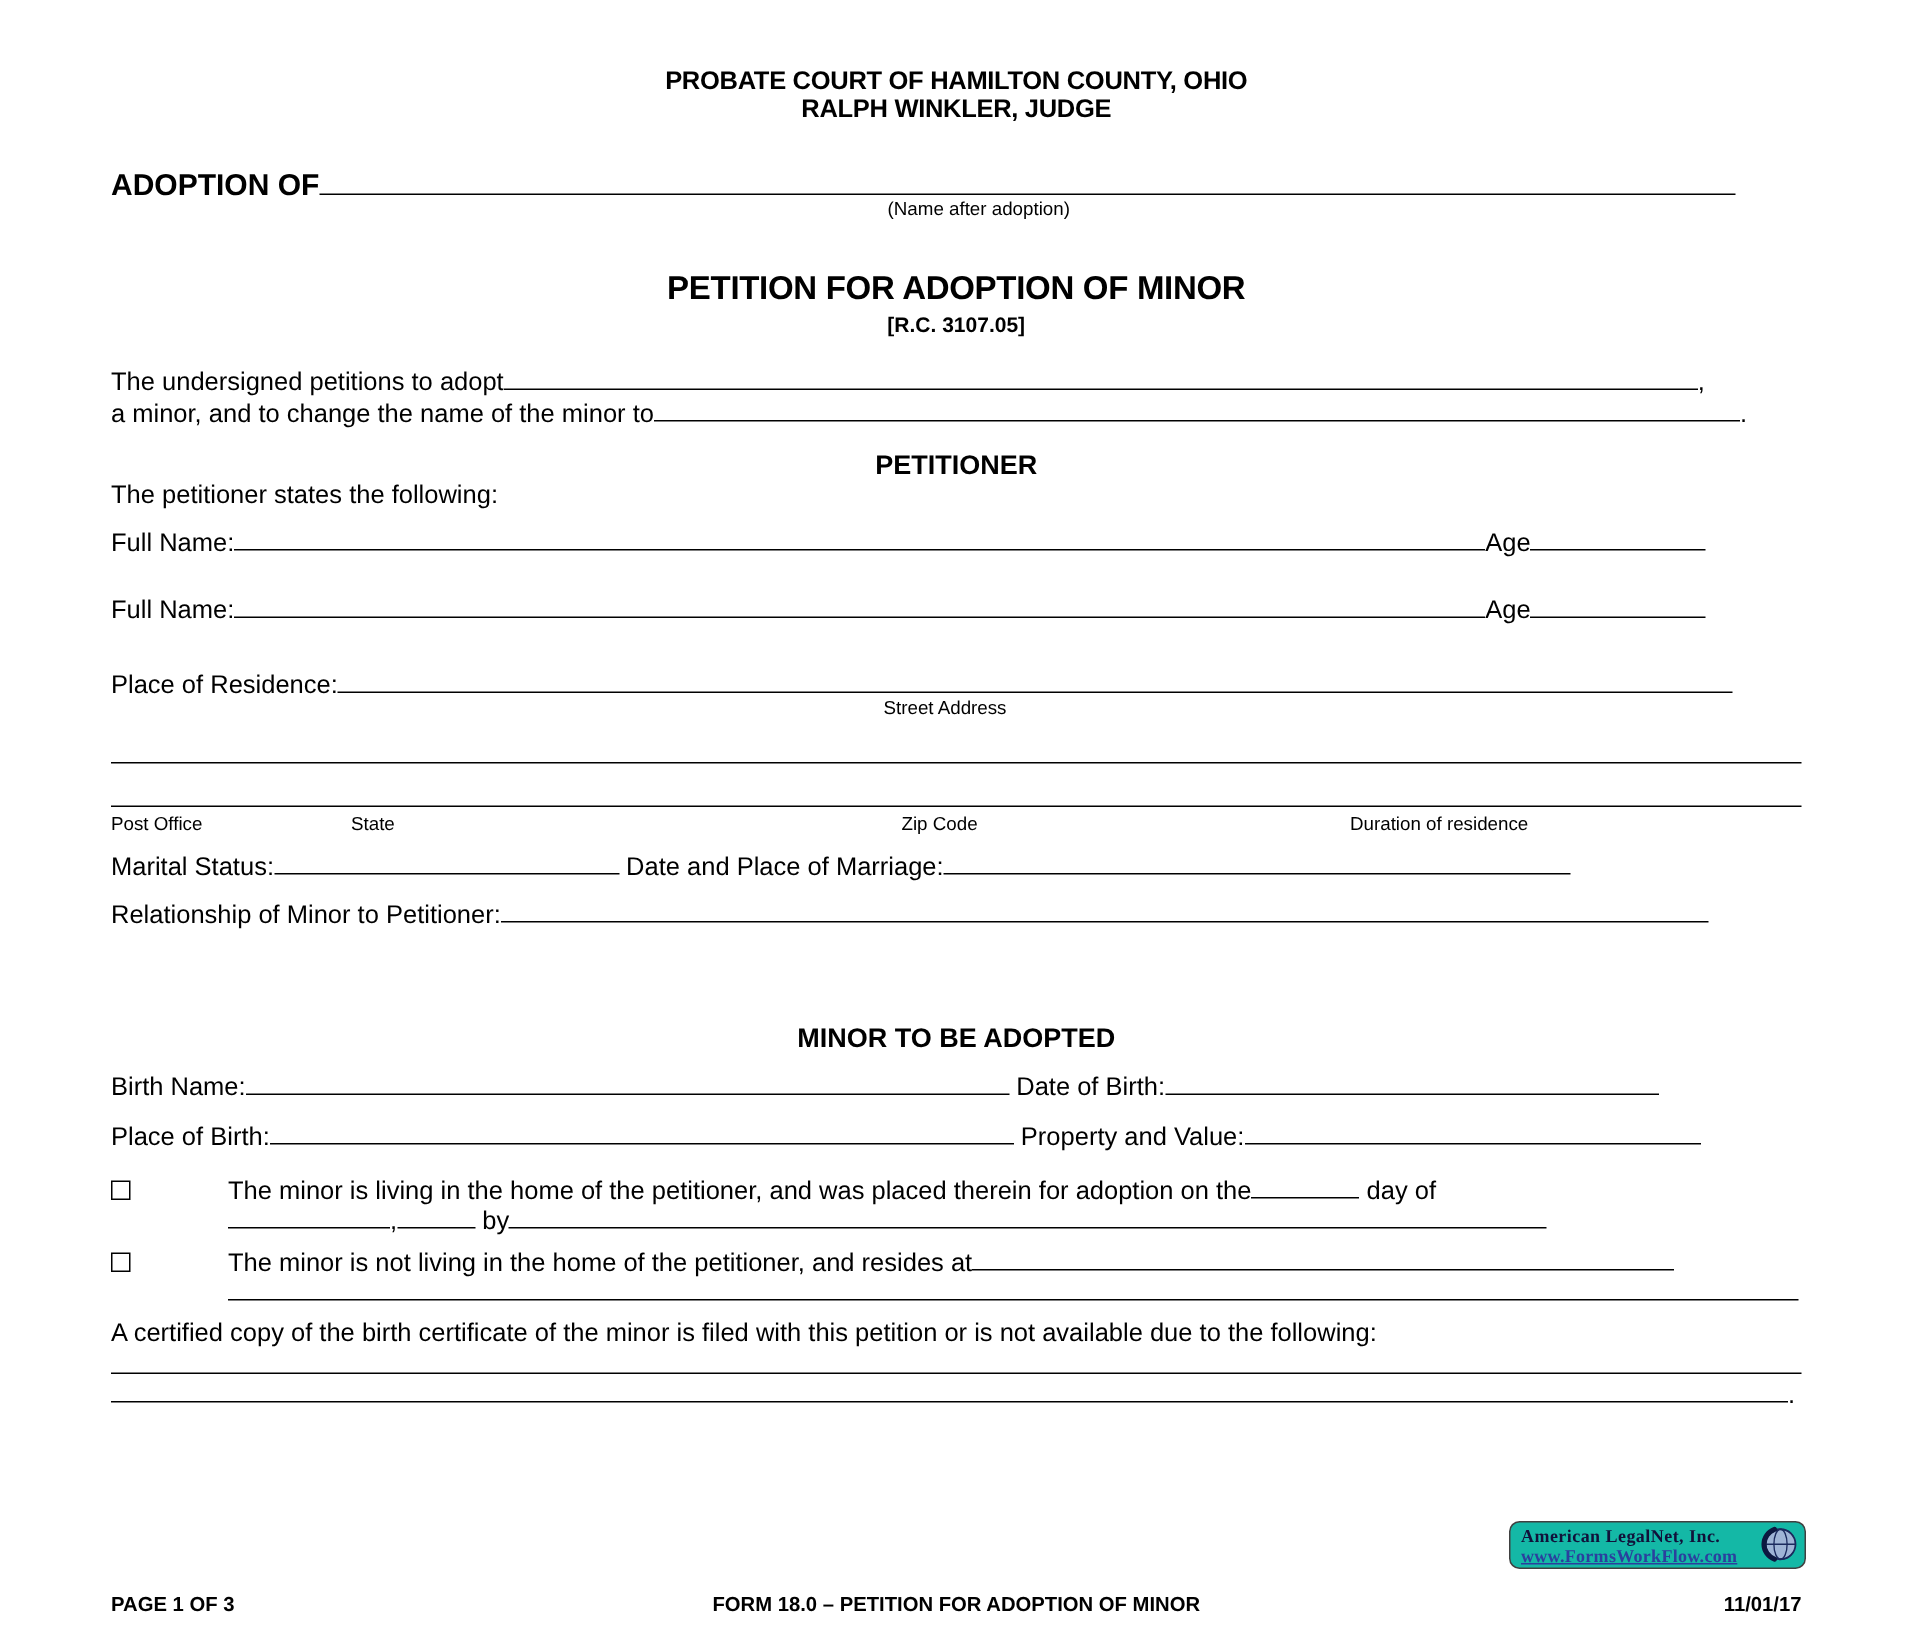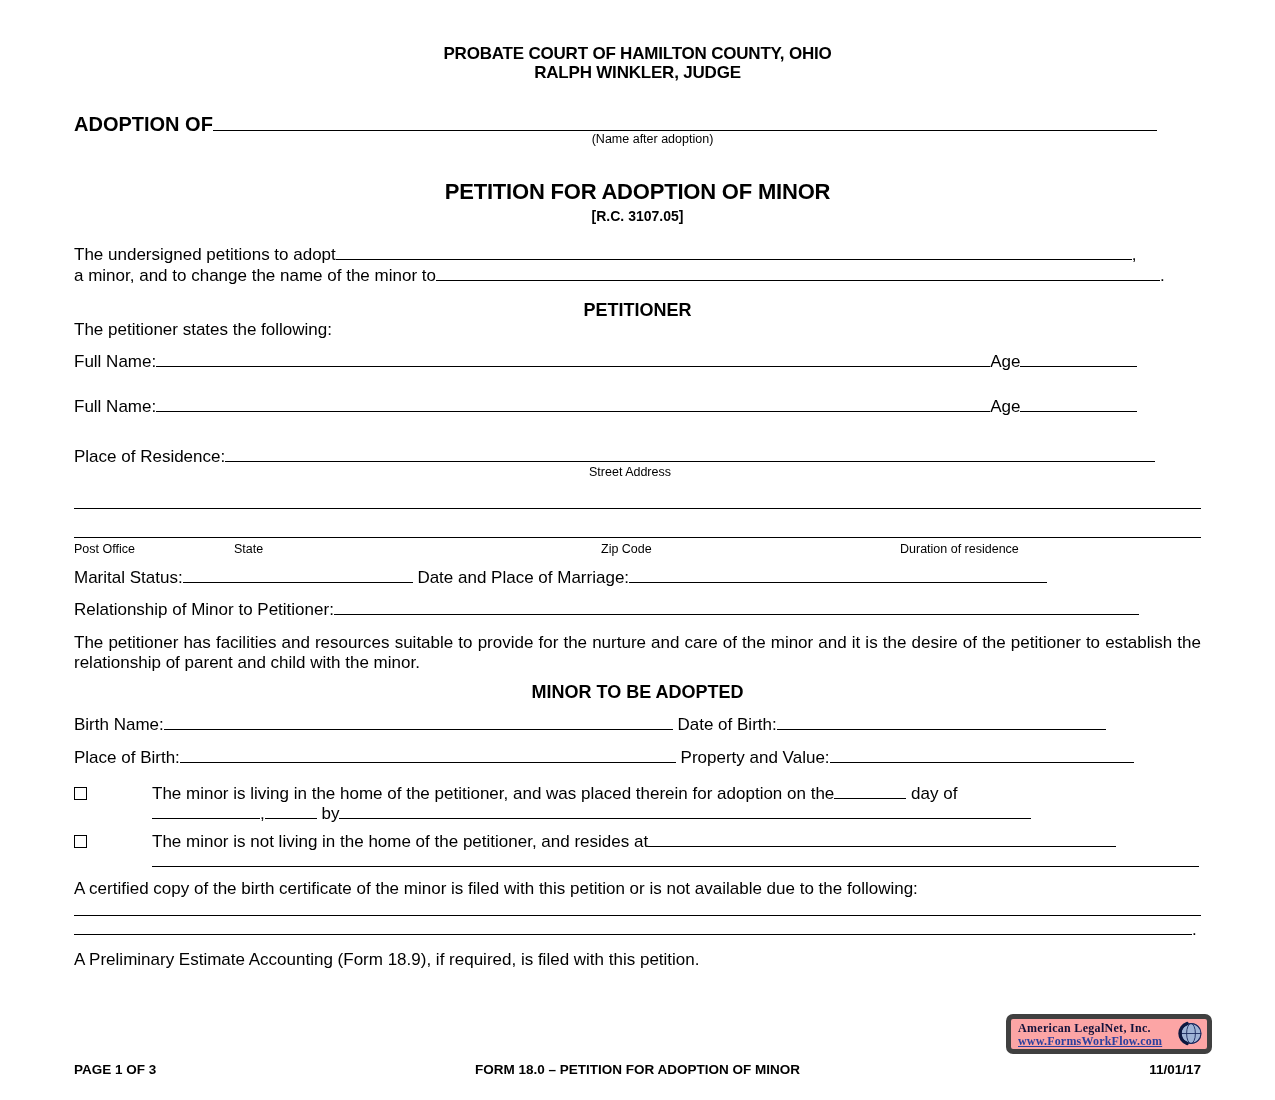--- a/index.html
+++ b/index.html
@@ -130,23 +130,23 @@
   
   .abs { position: absolute; }
 
   
   .logo-box {
     position: absolute;
     left: 1006px;
     top: 1014px;
     width: 196px;
     height: 30px;
-    border: 5px solid #404040;
+    border: 1px solid #404040;
     border-radius: 7px;
-    background: #fca5a5;
+    background: #14b8a6;
     overflow: hidden;
   }
   .logo-name {
     position: absolute;
     left: 7px;
     top: 2px;
     font-family: "Liberation Serif", serif;
     font-weight: bold;
     font-size: 12px;
     color: #11113a;
@@ -256,23 +256,20 @@
     </div>
 
     <div class="row abs" style="left:0; top:568px; width:1127px;">
       <span>Marital Status:</span><span class="rule" style="width:230px;"></span> <span>Date and Place of Marriage:</span><span class="rule" style="width:418px;"></span>
     </div>
 
     <div class="row abs" style="left:0; top:600px; width:1127px;">
       <span>Relationship of Minor to Petitioner:</span><span class="rule" style="width:805px;"></span>
     </div>
 
-    <div class="abs" style="left:0; top:633px; width:1127px;">
-      <p class="para">The petitioner has facilities and resources suitable to provide for the nurture and care of the minor and it is the desire of the petitioner to establish the relationship of parent and child with the minor.</p>
-    </div>
 
     <div class="abs" style="left:0; top:660px; width:1127px;margin-top:22px;">
       <div class="section-title">MINOR TO BE ADOPTED</div>
     </div>
 
     <div class="row abs" style="left:0; top:748px; width:1127px;">
       <span>Place of Birth:</span><span class="rule" style="width:496px;"></span> <span>Property and Value:</span><span class="rule" style="width:304px;"></span>
     </div>
 
     <div class="row abs" style="left:0; top:715px; width:1127px;">
@@ -300,23 +297,20 @@
     </div>
 
     <div class="abs" style="left:0; top:915px; width:1127px;">
       <div class="rule-full"></div>
     </div>
 
     <div class="row abs" style="left:0; top:920px; width:1127px;">
       <span class="rule" style="width:1118px;"></span><span>.</span>
     </div>
 
-    <div class="row abs" style="left:0; top:950px; width:1127px;">
-      <span>A Preliminary Estimate Accounting (Form 18.9), if required, is filed with this petition.</span>
-    </div>
 
     <div class="footer">
       <span class="f-left">PAGE 1 OF 3</span>
       <span class="f-center">FORM 18.0 – PETITION FOR ADOPTION OF MINOR</span>
       <span class="f-right">11/01/17</span>
     </div>
   </div>
 
   <div class="logo-box">
     <span class="logo-name">American LegalNet, Inc.</span>

